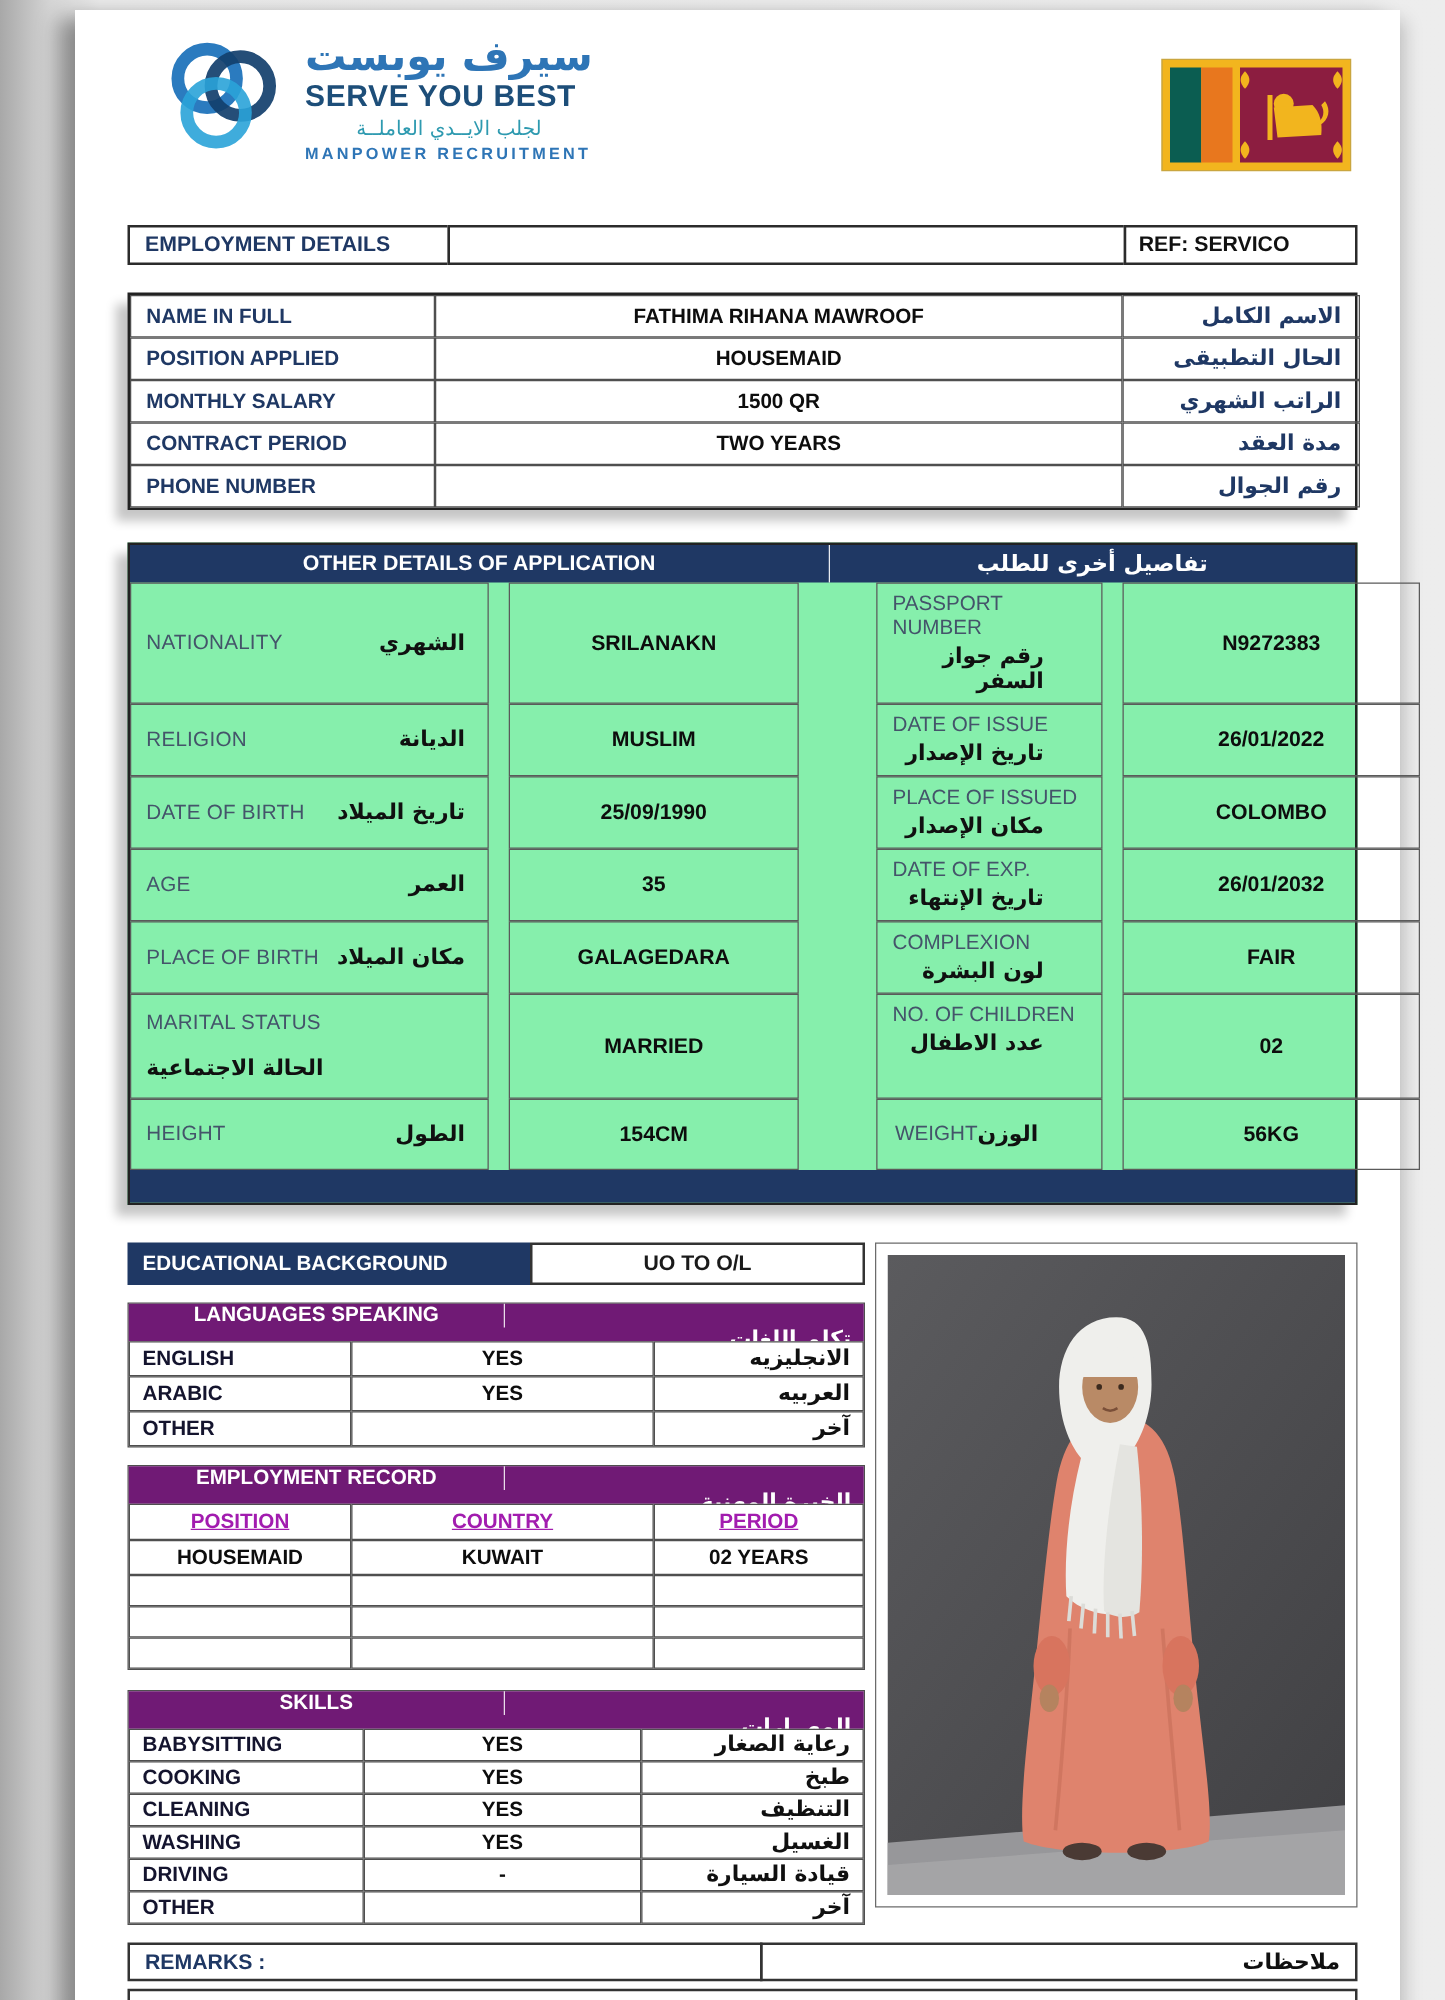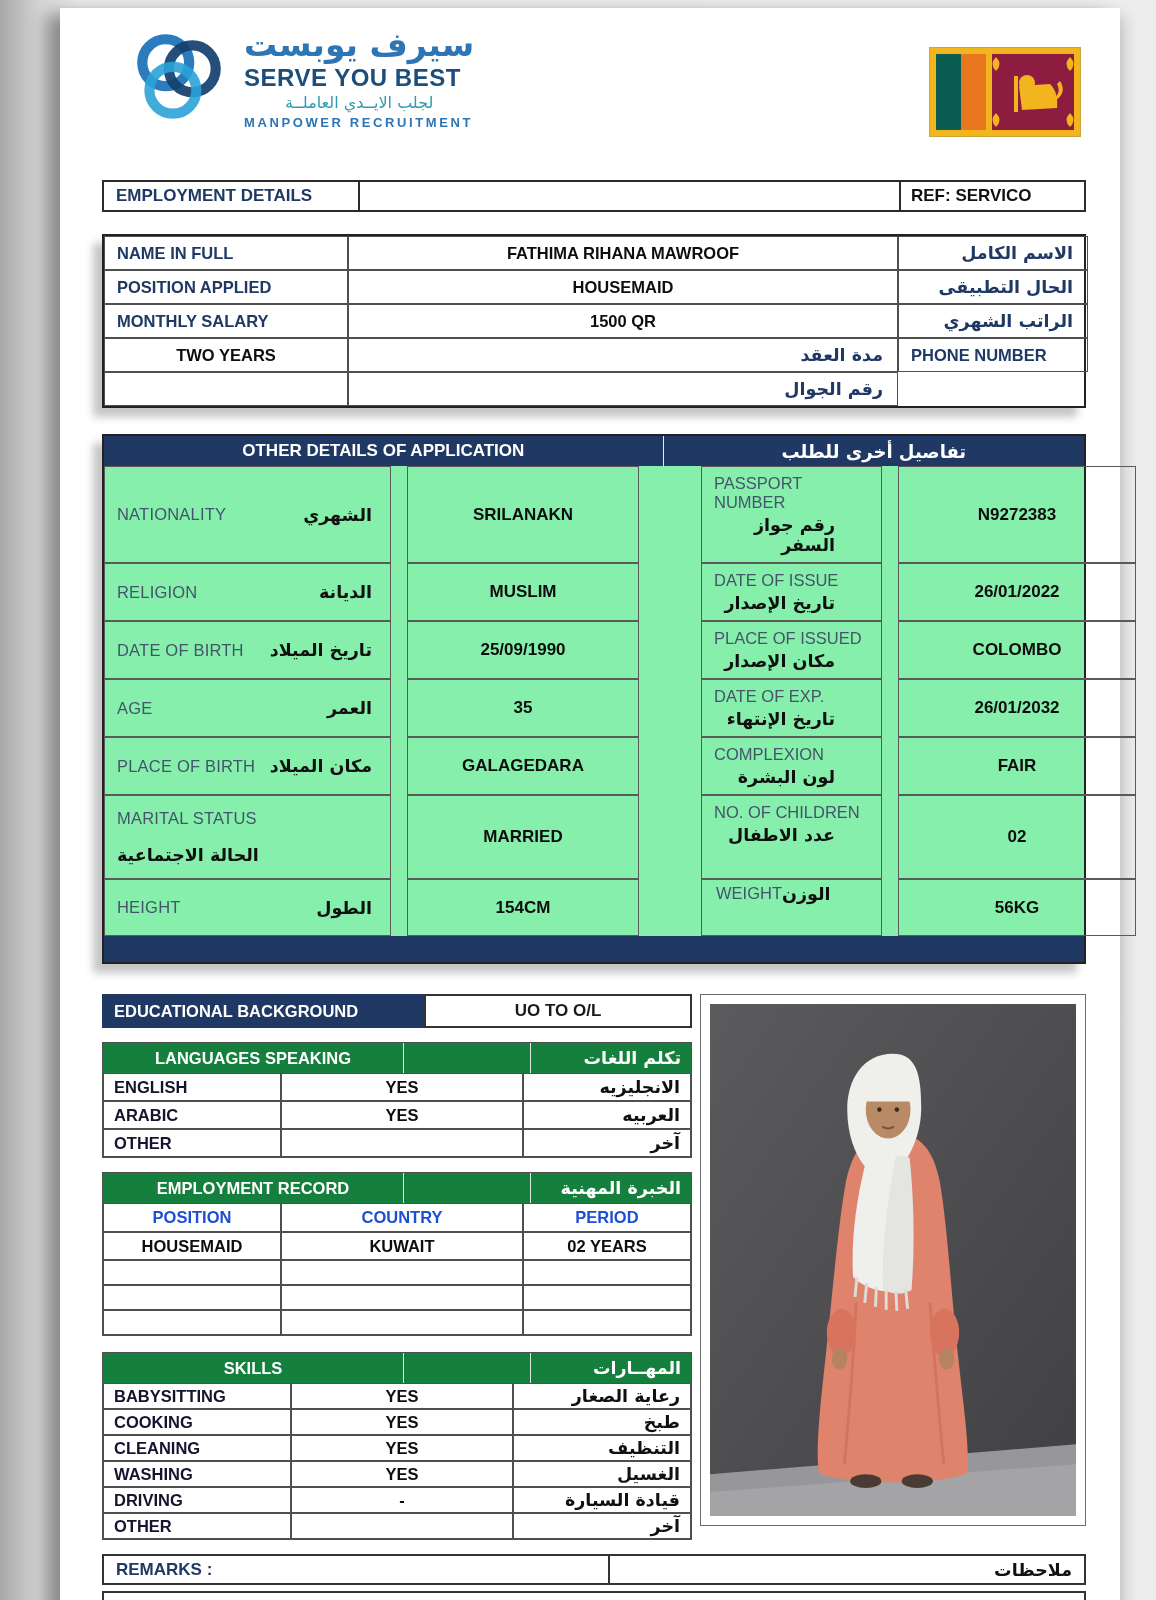--- a/index.html
+++ b/index.html
@@ -40,44 +40,44 @@
   .od-row{display:grid;grid-template-columns:287px 232px 227px 238px;gap:16px;}
   .od-row>div{border:1px solid #5a5a5a;box-sizing:border-box;min-height:57px;}
   .od-row.tall>div{min-height:84px;}
   .od-l{display:flex;flex-wrap:wrap;align-items:center;justify-content:space-between;padding:4px 18px 4px 12px;}
   .od-l .en{color:#44546a;font-size:16.5px;letter-spacing:.2px;}
   .od-l .lar{font-weight:bold;color:#101010;font-size:17.5px;}
   .od-val{display:flex;align-items:center;justify-content:center;font-weight:bold;font-size:17px;color:#0d0d0d;text-align:center;}
   .od-r{padding:7px 12px;margin-left:46px;}
   .od-r .en{color:#44546a;font-size:16.5px;display:block;}
   .od-r .rar{display:block;text-align:right;padding-right:34px;font-weight:bold;color:#101010;font-size:17.5px;margin-top:3px;}
-  .od-r.inline{display:flex;align-items:flex-start;justify-content:space-between;padding:4px 14px;}
+  .od-r.inline{display:flex;align-items:center;justify-content:space-between;padding:4px 14px;}
   .od-r.inline .rar{margin-top:0;padding-right:40px;}
   .od-foot{height:26px;background:#1f3864;}
   
   .lower{display:flex;gap:8px;margin-top:30px;align-items:flex-start;}
   .lcol{width:590px;}
   .rcol{flex:1;}
   
   .edu{display:flex;height:34px;margin-bottom:14px;}
   .edu-label{width:322px;background:#1f3864;color:#fff;font-weight:bold;font-size:16.5px;display:flex;align-items:center;padding-left:12px;box-sizing:border-box;}
   .edu-value{flex:1;border:2px solid #333;display:flex;align-items:center;justify-content:center;font-weight:bold;font-size:17px;box-sizing:border-box;}
   
-  .bar{display:flex;background:#15803d;color:#fff;font-weight:bold;font-size:16.5px;height:30px;}
+  .bar{display:flex;background:#701a75;color:#fff;font-weight:bold;font-size:16.5px;height:30px;flex-direction:column;}
   .seg-en{width:300px;display:flex;align-items:center;justify-content:center;border-right:1px solid rgba(255,255,255,.85);}
   .seg-mid{flex:1;border-right:1px solid rgba(255,255,255,.85);}
   .seg-ar{min-width:150px;display:flex;align-items:center;justify-content:flex-end;padding-right:10px;font-size:17.5px;}
   
   .grid3{display:grid;grid-template-columns:178px 242px 1fr;}
   .grid3s{display:grid;grid-template-columns:188px 222px 1fr;}
   .cell{border:1px solid #4f4f4f;box-sizing:border-box;display:flex;align-items:center;height:28px;}
   .cell.lab{padding-left:10px;font-weight:bold;color:#14142e;font-size:16.5px;}
   .cell.mid{justify-content:center;font-weight:bold;font-size:16.5px;color:#0d0d0d;}
   .cell.arc{justify-content:flex-end;padding-right:10px;font-weight:bold;font-size:17.5px;color:#101010;}
-  .cell.hd{justify-content:center;color:#1d4ed8;font-weight:bold;font-size:16.5px;height:29px;}
+  .cell.hd{justify-content:center;color:#a21caf;font-weight:bold;font-size:16.5px;height:29px;text-decoration:underline;}
   .cell.empty{height:25px;}
   .blk{border:1px solid #4f4f4f;}
   .rec{margin-top:14px;}
   .skl{margin-top:16px;}
   .skl .cell{height:26px;}
   
   .photo-frame{width:100%;height:532px;border:1px solid #6b6b6b;background:#fff;padding:9px;box-sizing:border-box;}
   .photo-frame svg{width:100%;height:100%;display:block;}
   
   .remarks{margin-top:14px;}
@@ -135,20 +135,21 @@
     <div class="c arb ar">الاسم الكامل</div>
 
     <div class="c lab">POSITION APPLIED</div>
     <div class="c val">HOUSEMAID</div>
     <div class="c arb ar">الحال التطبيقى</div>
 
     <div class="c lab">MONTHLY SALARY</div>
     <div class="c val">1500 QR</div>
     <div class="c arb ar">الراتب الشهري</div>
 
+    <div class="c lab">CONTRACT PERIOD</div>
     <div class="c val">TWO YEARS</div>
     <div class="c arb ar">مدة العقد</div>
 
     <div class="c lab">PHONE NUMBER</div>
     <div class="c val"></div>
     <div class="c arb ar">رقم الجوال</div>
   </div>
 
   <div class="od">
     <div class="od-head">

